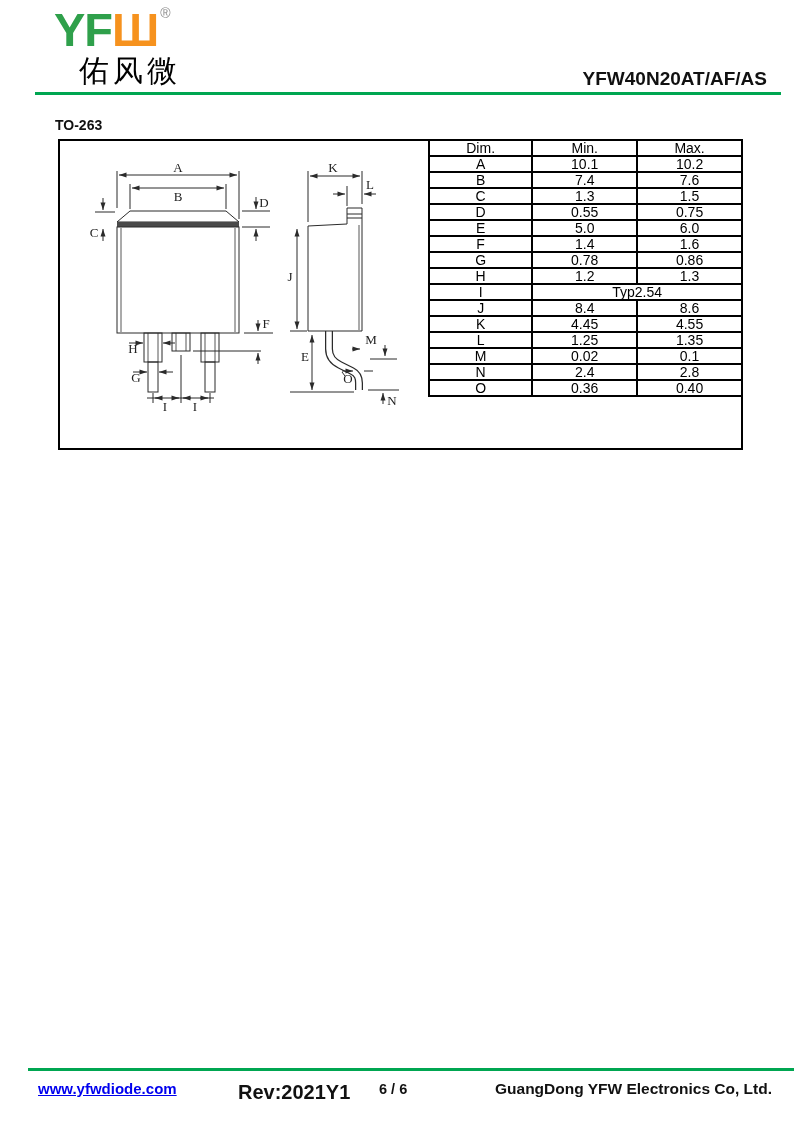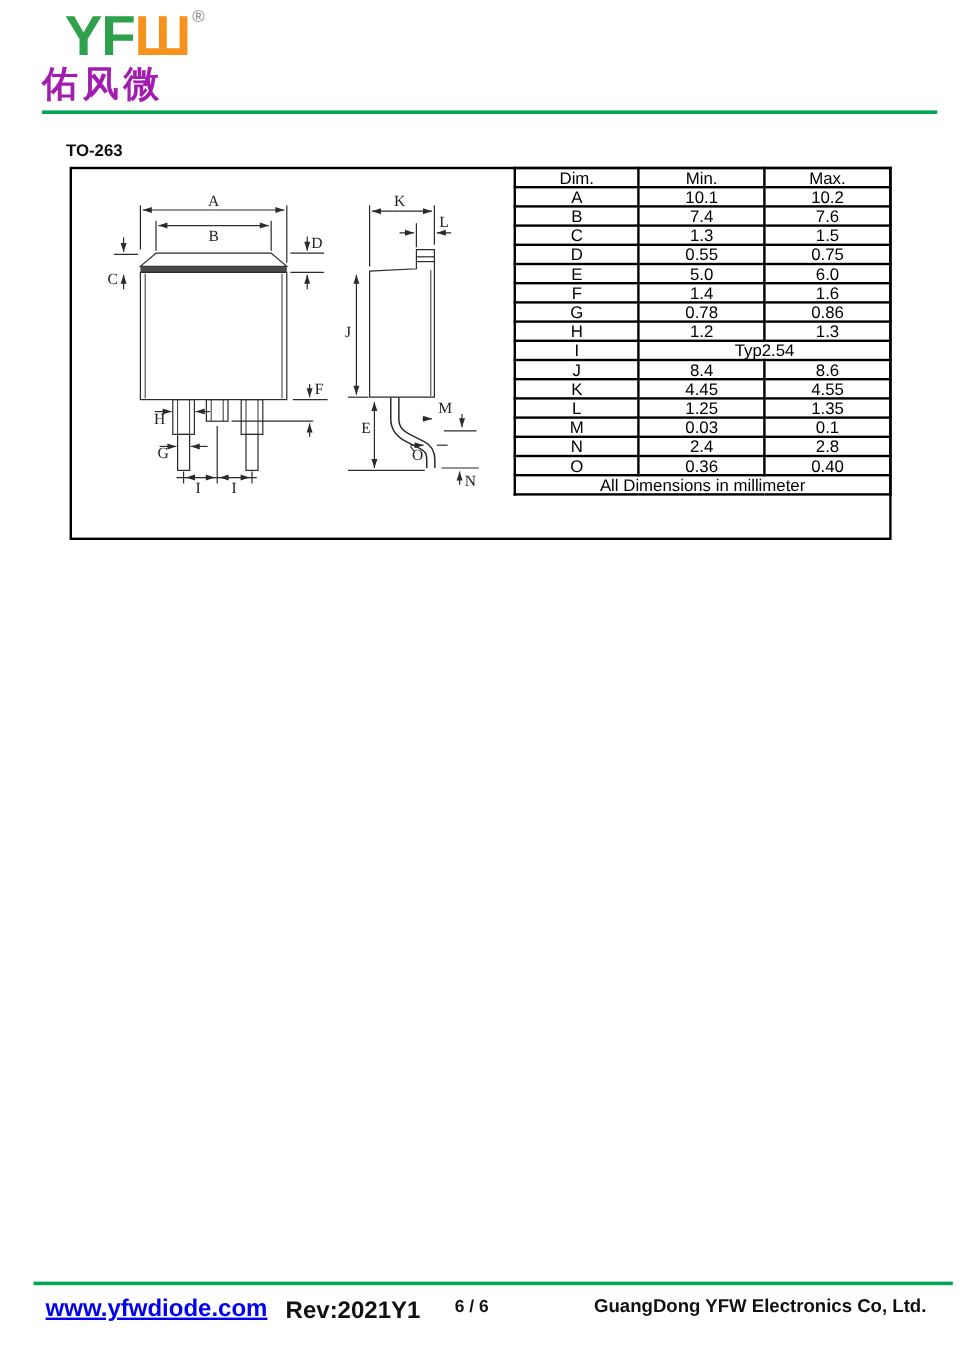--- a/index.html
+++ b/index.html
@@ -4,21 +4,21 @@
 <style>
   html,body{margin:0;padding:0;background:#fff;}
   .page{position:relative;width:800px;height:1131px;background:#fff;overflow:hidden;
         font-family:"Liberation Sans",sans-serif;color:#111;}
 
   
   .logo{position:absolute;left:35px;top:6px;line-height:1;}
   .logo-latin{font-size:47px;font-weight:bold;color:#2FA04B;letter-spacing:-1px;margin-left:19px;}
   .logo-mark{font-size:47px;font-weight:bold;color:#F6921E;letter-spacing:-1px;}
   .logo-reg{font-size:14px;color:#8a8a8a;vertical-align:28px;font-weight:normal;margin-left:2px;}
-  .logo-cn{font-size:30px;font-weight:bold;color:#a21caf;letter-spacing:4px;margin-top:3px;}
+  .logo-cn{font-size:30px;font-weight:normal;color:#000000;letter-spacing:4px;margin-top:3px;margin-left:44px;}
   .part-number{position:absolute;right:33px;top:68px;font-size:19px;font-weight:bold;}
   .header-rule{position:absolute;left:35px;top:92px;width:746px;height:3px;background:#00A651;}
 
   .section-title{position:absolute;left:37px;top:99px;font-size:14.5px;font-weight:bold;color:#00A651;}
   .package-name{position:absolute;left:55px;top:117px;font-size:14px;font-weight:bold;}
 
   
   .figure-frame{position:absolute;left:58px;top:139px;width:685px;height:311px;
                 border:2px solid #000;box-sizing:border-box;}
   .drawing{position:absolute;left:0;top:0;}
@@ -31,35 +31,36 @@
   
   .drawing line,.drawing path.outline,.drawing polygon,.drawing rect.part{
       stroke:#2b2b2b;stroke-width:1;fill:none;}
   .drawing .thin{stroke-width:0.8;}
   .drawing .white-fill{fill:#ffffff;}
   .drawing text{font-family:"Liberation Serif",serif;font-size:13px;fill:#222;
       text-anchor:middle;stroke:none;}
 
   
   .footer-rule{position:absolute;left:28px;top:1068px;width:766px;height:3px;background:#00A651;}
-  .site-link{position:absolute;left:38px;top:1080px;font-size:20px;font-weight:bold;
+  .site-link{position:absolute;left:38px;top:1080px;font-size:15px;font-weight:bold;
       color:#0000EE;text-decoration:underline;cursor:pointer;}
   .rev{position:absolute;left:238px;top:1081px;font-size:20px;font-weight:bold;}
   .page-num{position:absolute;left:379px;top:1081px;font-size:14.5px;font-weight:bold;}
   .company{position:absolute;right:28px;top:1080px;font-size:15.5px;font-weight:bold;}
 </style>
 </head>
 <body>
 
 <div class="page">
 
   <div class="logo">
     <div><span class="logo-latin">YF</span><span class="logo-mark">Ш</span><span class="logo-reg">®</span></div>
     <div class="logo-cn">佑风微</div>
   </div>
+  <div class="part-number">YFW40N20AT/AF/AS</div>
   <div class="header-rule"></div>
 
   <div class="package-name">TO-263</div>
 
   <div class="figure-frame">
 
     <svg class="drawing" width="372" height="307" viewBox="58 141 372 307">
       <defs>
         <marker id="ah" markerWidth="9" markerHeight="7" refX="8" refY="3" orient="auto" markerUnits="userSpaceOnUse">
           <path d="M0.5,0.5 L8,3 L0.5,5.5 Z" fill="#2b2b2b"></path>
@@ -251,35 +252,32 @@
               <td>4.45</td>
               <td>4.55</td>
             </tr>
         <tr>
               <td>L</td>
               <td>1.25</td>
               <td>1.35</td>
             </tr>
         <tr>
               <td>M</td>
-              <td>0.03</td>
+              <td>0.02</td>
               <td>0.1</td>
             </tr>
         <tr>
               <td>N</td>
               <td>2.4</td>
               <td>2.8</td>
             </tr>
         <tr>
               <td>O</td>
               <td>0.36</td>
               <td>0.40</td>
-            </tr>
-        <tr>
-              <td colspan="3">All Dimensions in millimeter</td>
             </tr>
       </tbody>
         </table>
     </div>
   </div>
 
   <div class="footer-rule"></div>
   <a class="site-link">www.yfwdiode.com</a>
   <div class="rev">Rev:2021Y1</div>
   <div class="page-num">6 / 6</div>

